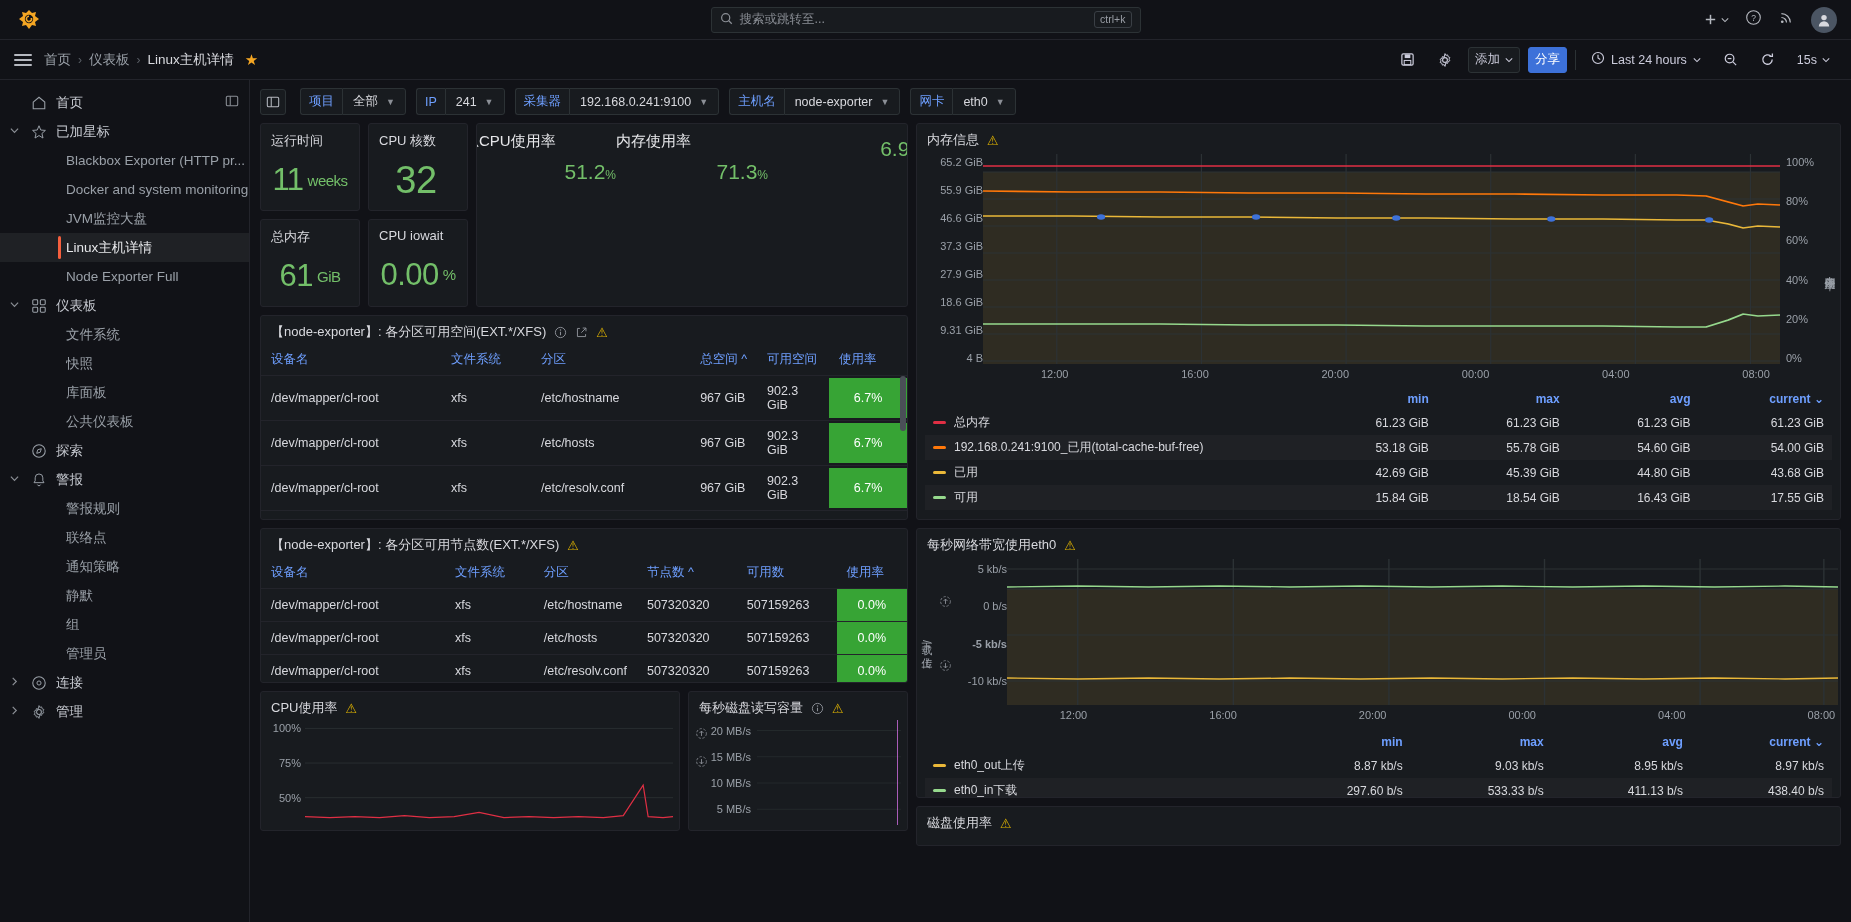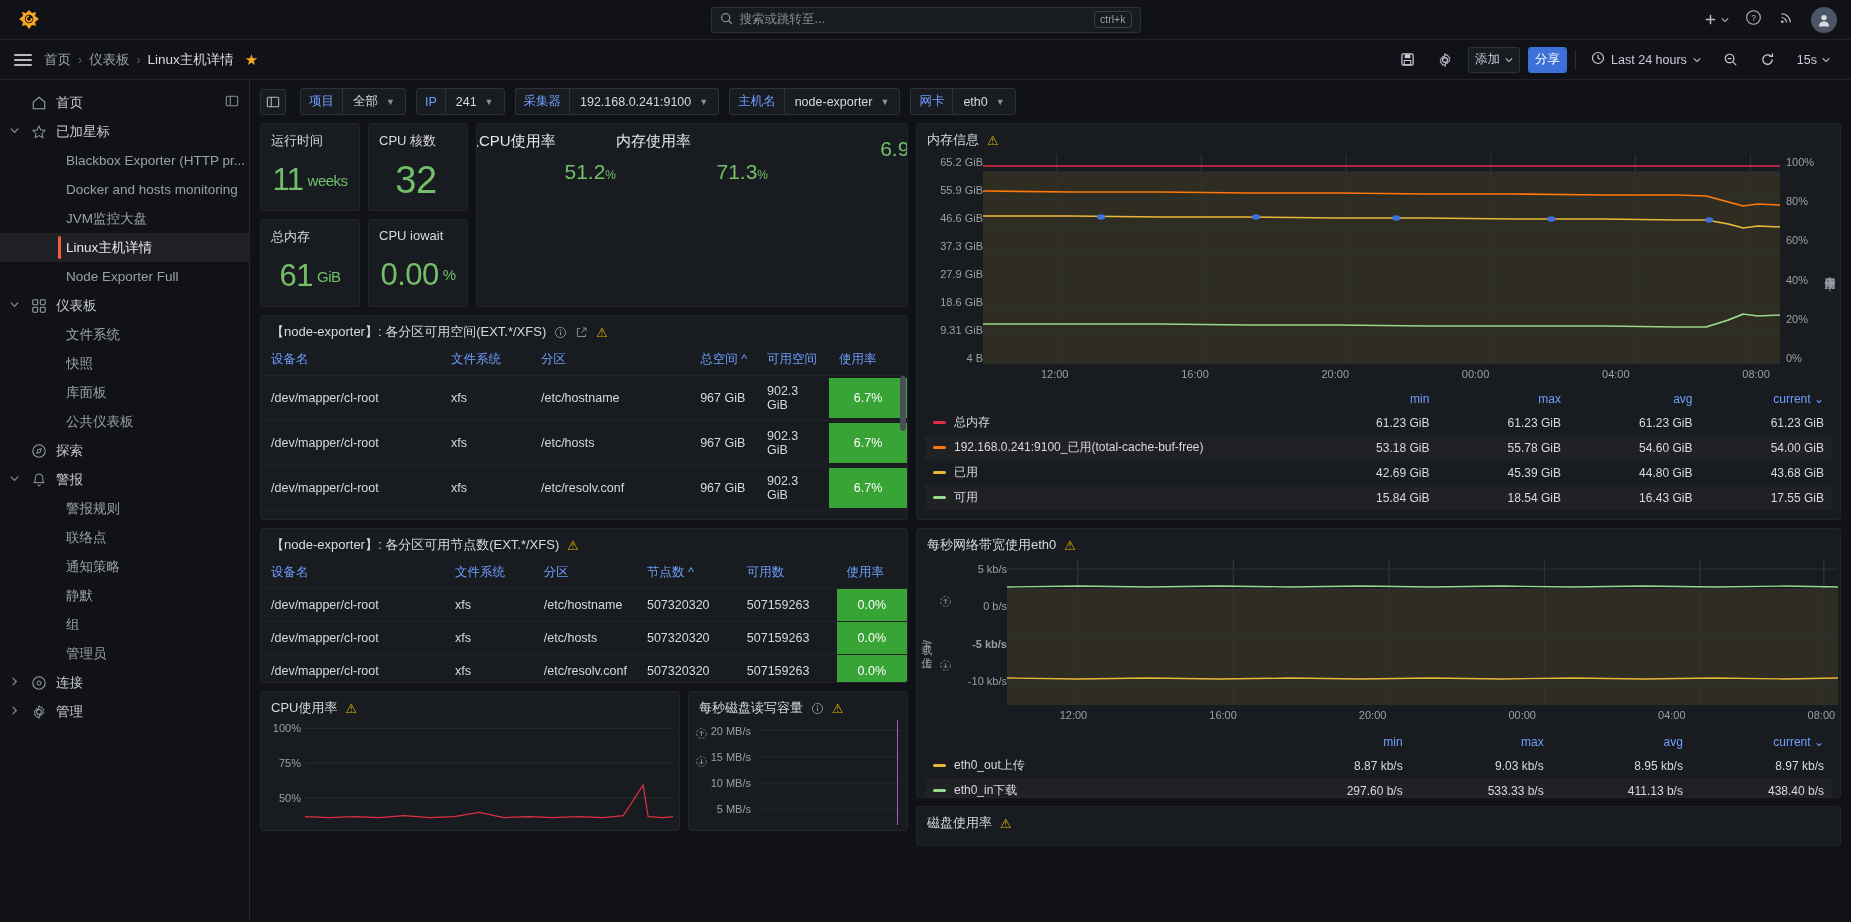--- a/index.html
+++ b/index.html
@@ -140,21 +140,21 @@
   .ylabels { position:absolute; left:0; top:0; font-size:11px; color:#9aa0a8; }
   .ylabels div { position:absolute; right:0; transform:translateY(-50%); white-space:nowrap; }
   .xlabels { position:relative; font-size:11px; color:#9aa0a8; height:16px; }
   .xlabels div { position:absolute; transform:translateX(-50%); }
   .vaxis-title {
     writing-mode: vertical-rl; font-size:11px; color:#9aa0a8; letter-spacing:1px;
   }
 
   
   table.lg { width:100%; border-collapse:collapse; font-size:12px; }
-  table.lg th { color:#6e9fff; font-weight:400; text-align:right; padding: 4px 8px; white-space:nowrap;}
+  table.lg th { color:#6e9fff; font-weight:700; text-align:right; padding: 4px 8px; white-space:nowrap;}
   table.lg th.l { text-align:left; }
   table.lg td { padding: 4px 8px; text-align:right; color:#d8d9de; white-space:nowrap; }
   table.lg td.l { text-align:left; color:#d8d9de; display:flex; align-items:center; gap:8px;}
   table.lg tr:nth-child(even) { background:#1f2125; }
   .swatch { width:13px; height:3px; border-radius:2px; display:inline-block; }
 
   .scrollbar-v { position:absolute; right:1px; width:6px; background:#4a4f57; border-radius:3px; }
 </style>
 </head>
 <body>
@@ -309,21 +309,21 @@
             <svg width="16" height="16" viewBox="0 0 18 18">
               <path d="M9 2 L11 6.8 L16.2 7.2 L12.3 10.7 L13.5 15.8 L9 13 L4.5 15.8 L5.7 10.7 L1.8 7.2 L7 6.8 Z" stroke="#9aa0a8" stroke-width="1.1" fill="none"></path>
             </svg>
           </span>
           <span class="slabel">已加星标</span>
         </div>
         <div class="s-item child">
           <span class="slabel">Blackbox Exporter (HTTP pr...</span>
         </div>
         <div class="s-item child">
-          <span class="slabel">Docker and hosts monitoring</span>
+          <span class="slabel">Docker and system monitoring</span>
         </div>
         <div class="s-item child">
           <span class="slabel">JVM监控大盘</span>
         </div>
         <div class="s-item child active">
           <span class="slabel">Linux主机详情</span>
         </div>
         <div class="s-item child">
           <span class="slabel">Node Exporter Full</span>
         </div>

